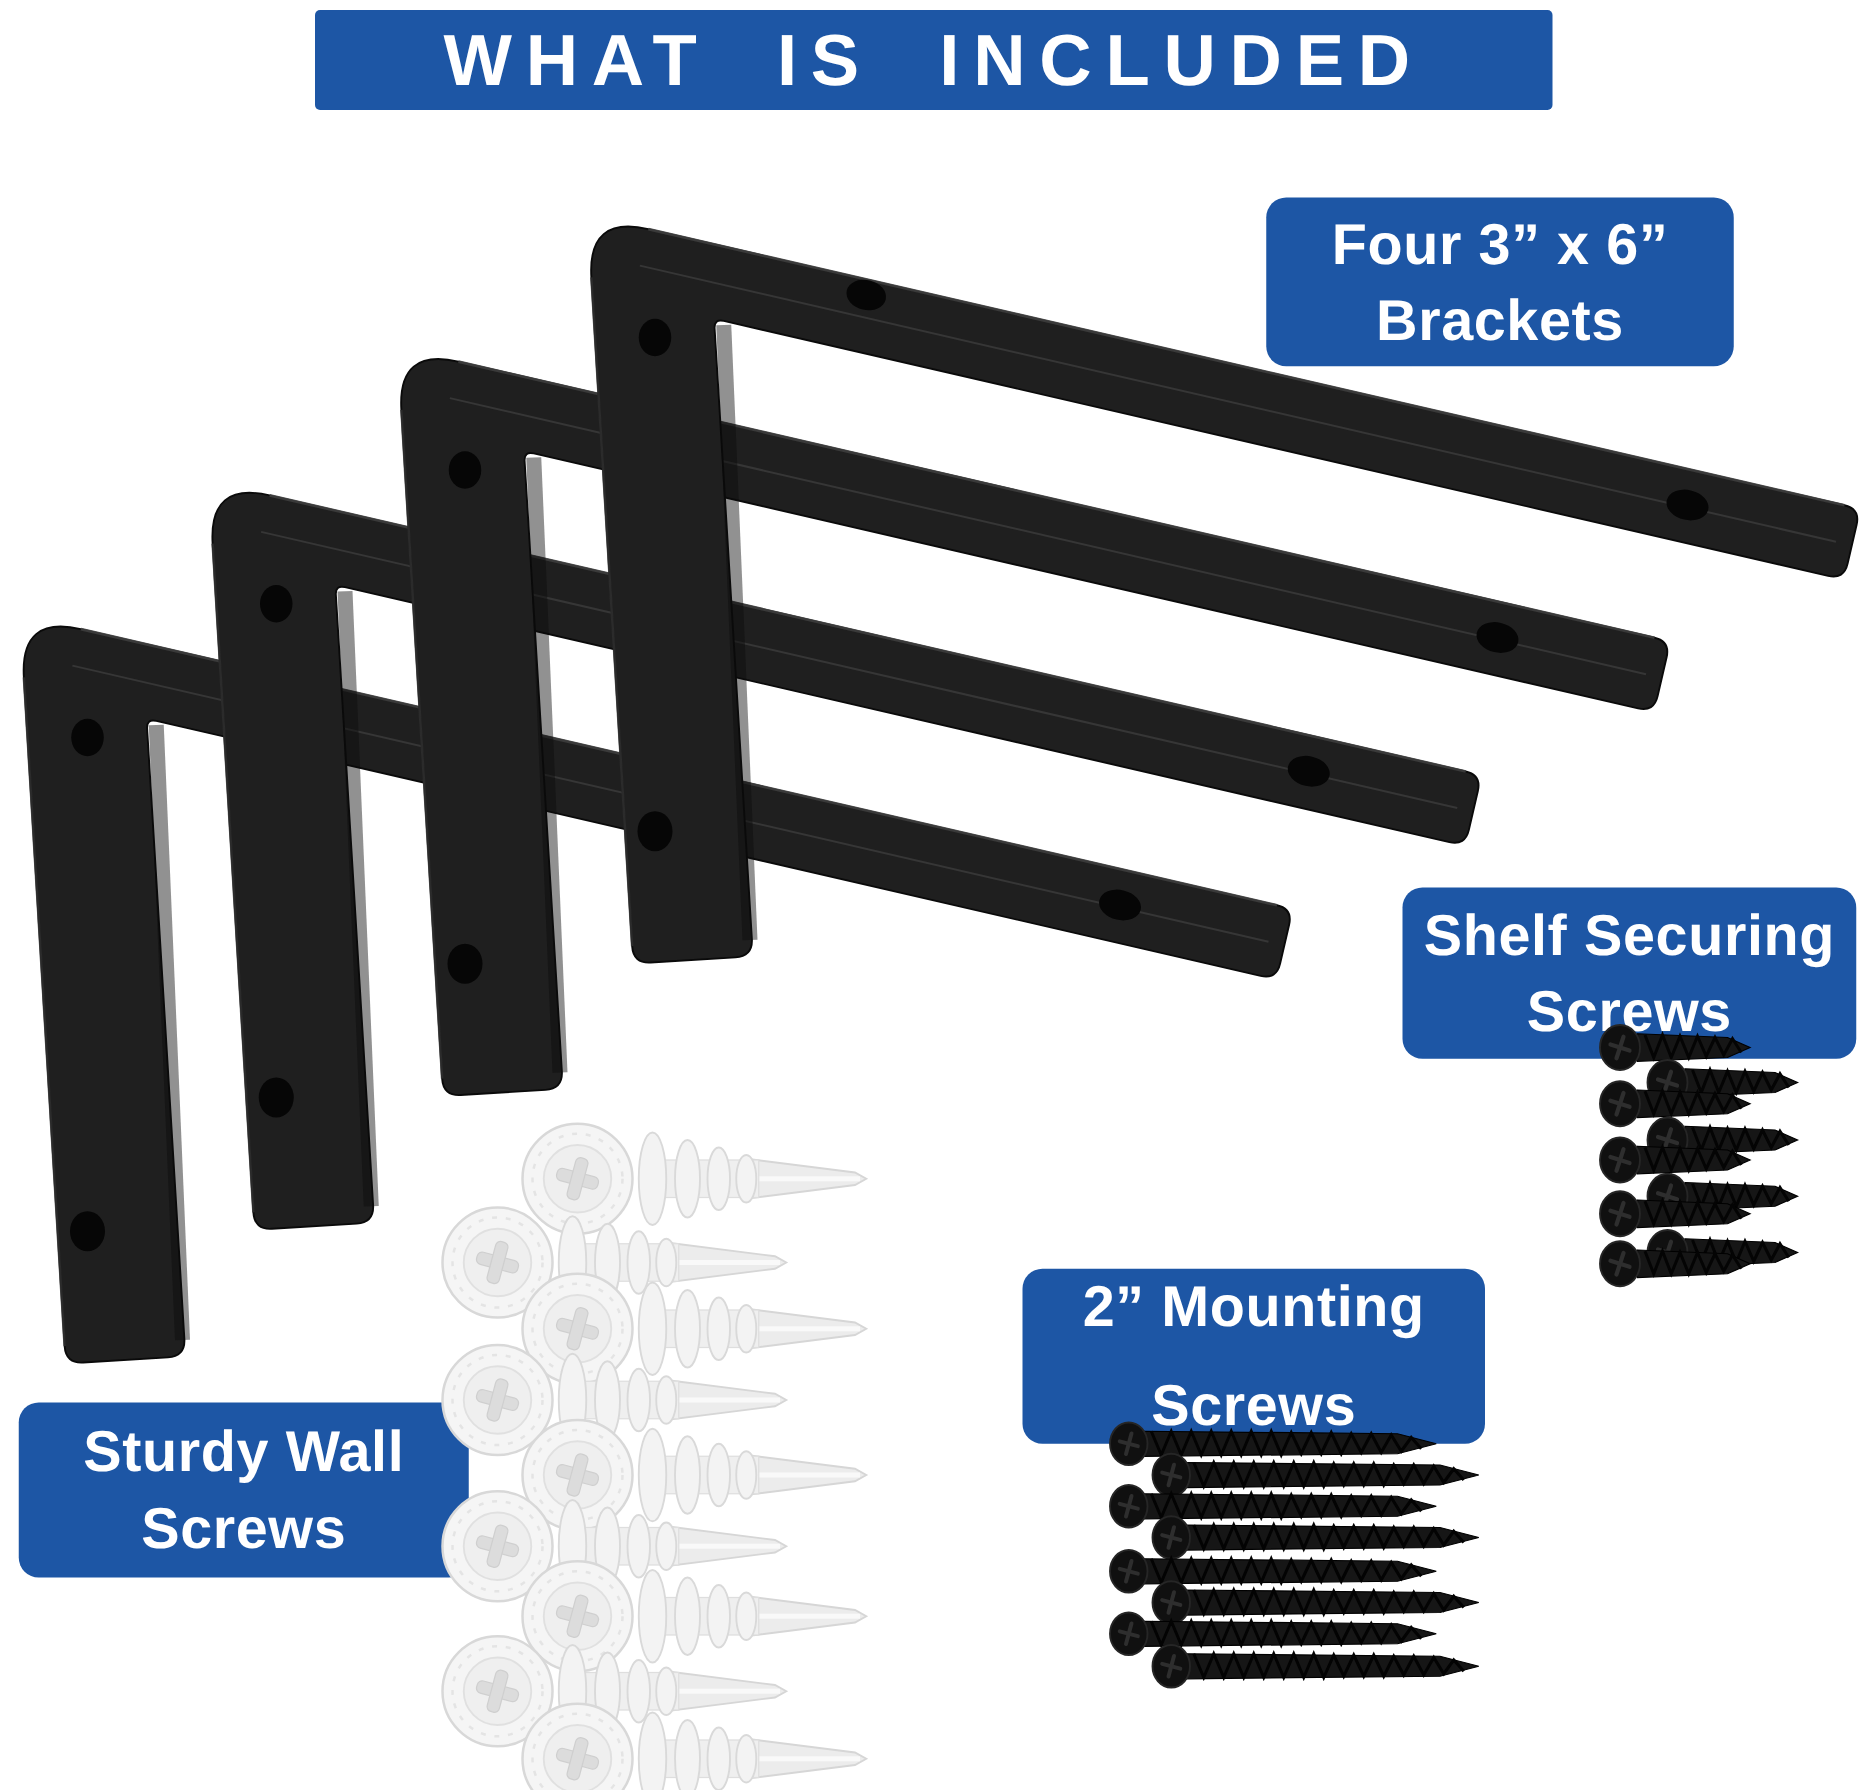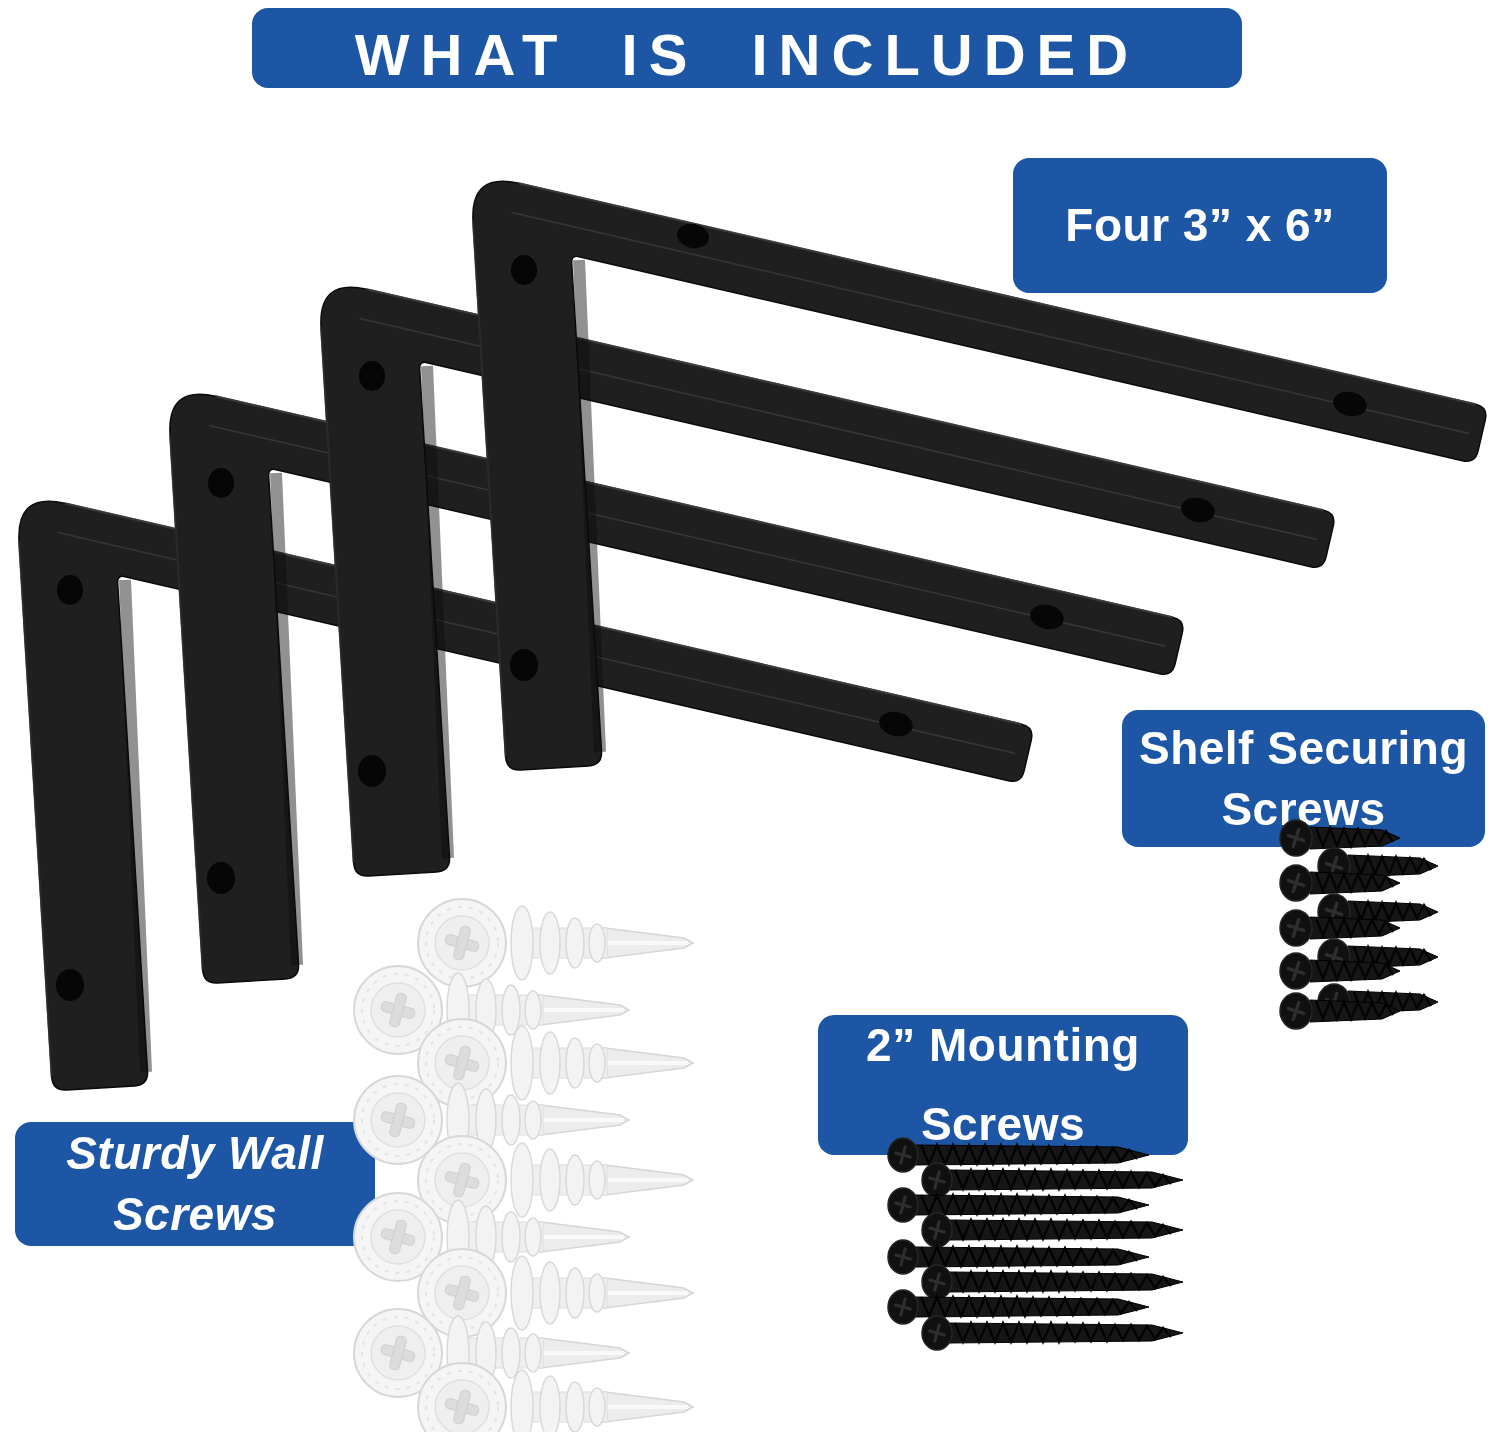--- a/index.html
+++ b/index.html
@@ -18,28 +18,28 @@
     border-radius:16px;
     display:flex;flex-direction:column;align-items:center;justify-content:center;
     text-align:center;font-weight:bold;font-size:46px;line-height:1.32;
     letter-spacing:0.5px;
   }
   .banner{
     position:absolute;z-index:2;
     left:252px;top:8px;width:990px;height:80px;
     background:var(--callout-blue,#1d56a5);
     color:var(--callout-text,#ffffff);
-    border-radius:16px;
-    display:flex;align-items:flex-end;justify-content:center;
+    border-radius:4px;
+    display:flex;align-items:center;justify-content:center;
     font-weight:bold;font-size:58px;letter-spacing:11px;word-spacing:26px;
   }
   #c-brackets{left:1013px;top:158px;width:374px;height:135px;}
   #c-shelf{left:1122px;top:710px;width:363px;height:137px;}
   #c-mount{left:818px;top:1015px;width:370px;height:140px;justify-content:space-between;}
-  #c-anchor{left:15px;top:1122px;width:360px;height:124px;font-style:italic;}
+  #c-anchor{left:15px;top:1122px;width:360px;height:140px;}
 </style>
 </head>
 <body style="--background: #ffffff; --callout-blue: #1d56a5; --callout-text: #ffffff; --bracket-black: #1f1f1f; --screw-black: #141414; --anchor-white: #f5f5f5;">
 
 <div class="canvas">
 
   <svg id="art-back" class="layer" viewBox="0 0 1500 1432" aria-hidden="true">
     <defs>
       <g id="bracket">
         <path d="M3.1,49.9 Q0,0 48.7,11.3
@@ -63,20 +63,21 @@
     <use href="#bracket" transform="translate(318,278)"></use>
     <use href="#bracket" transform="translate(470,172)"></use>
   </svg>
 
   <div class="banner">
     <span>WHAT IS INCLUDED</span>
   </div>
 
   <div class="callout" id="c-brackets">
     <span>Four 3” x 6”</span>
+    <span>Brackets</span>
   </div>
   <div class="callout" id="c-shelf">
     <span>Shelf Securing</span>
     <span>Screws</span>
   </div>
   <div class="callout" id="c-mount">
     <span>2” Mounting</span>
     <span>Screws</span>
   </div>
   <div class="callout" id="c-anchor">

